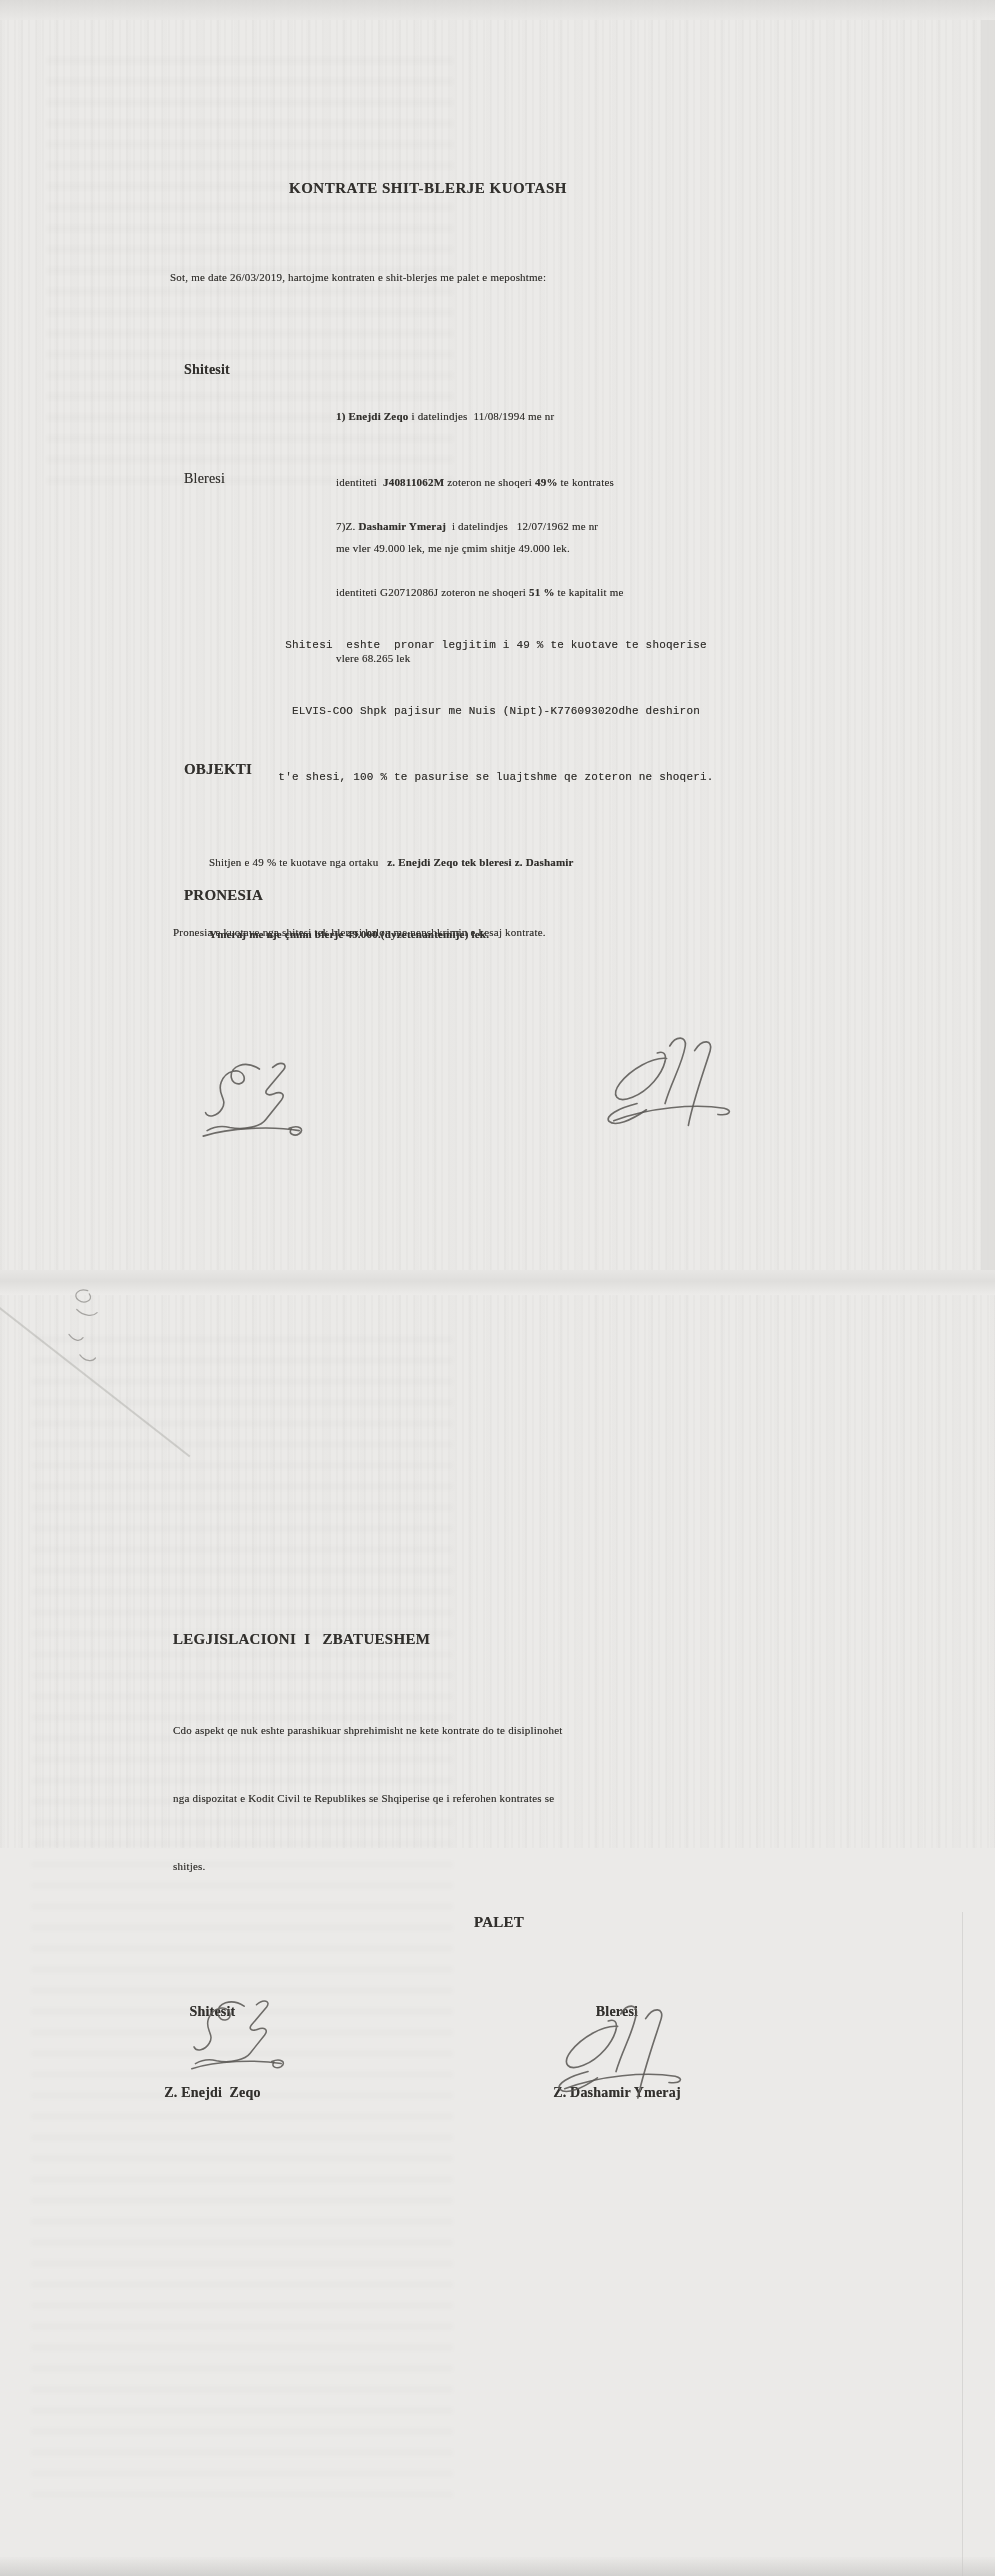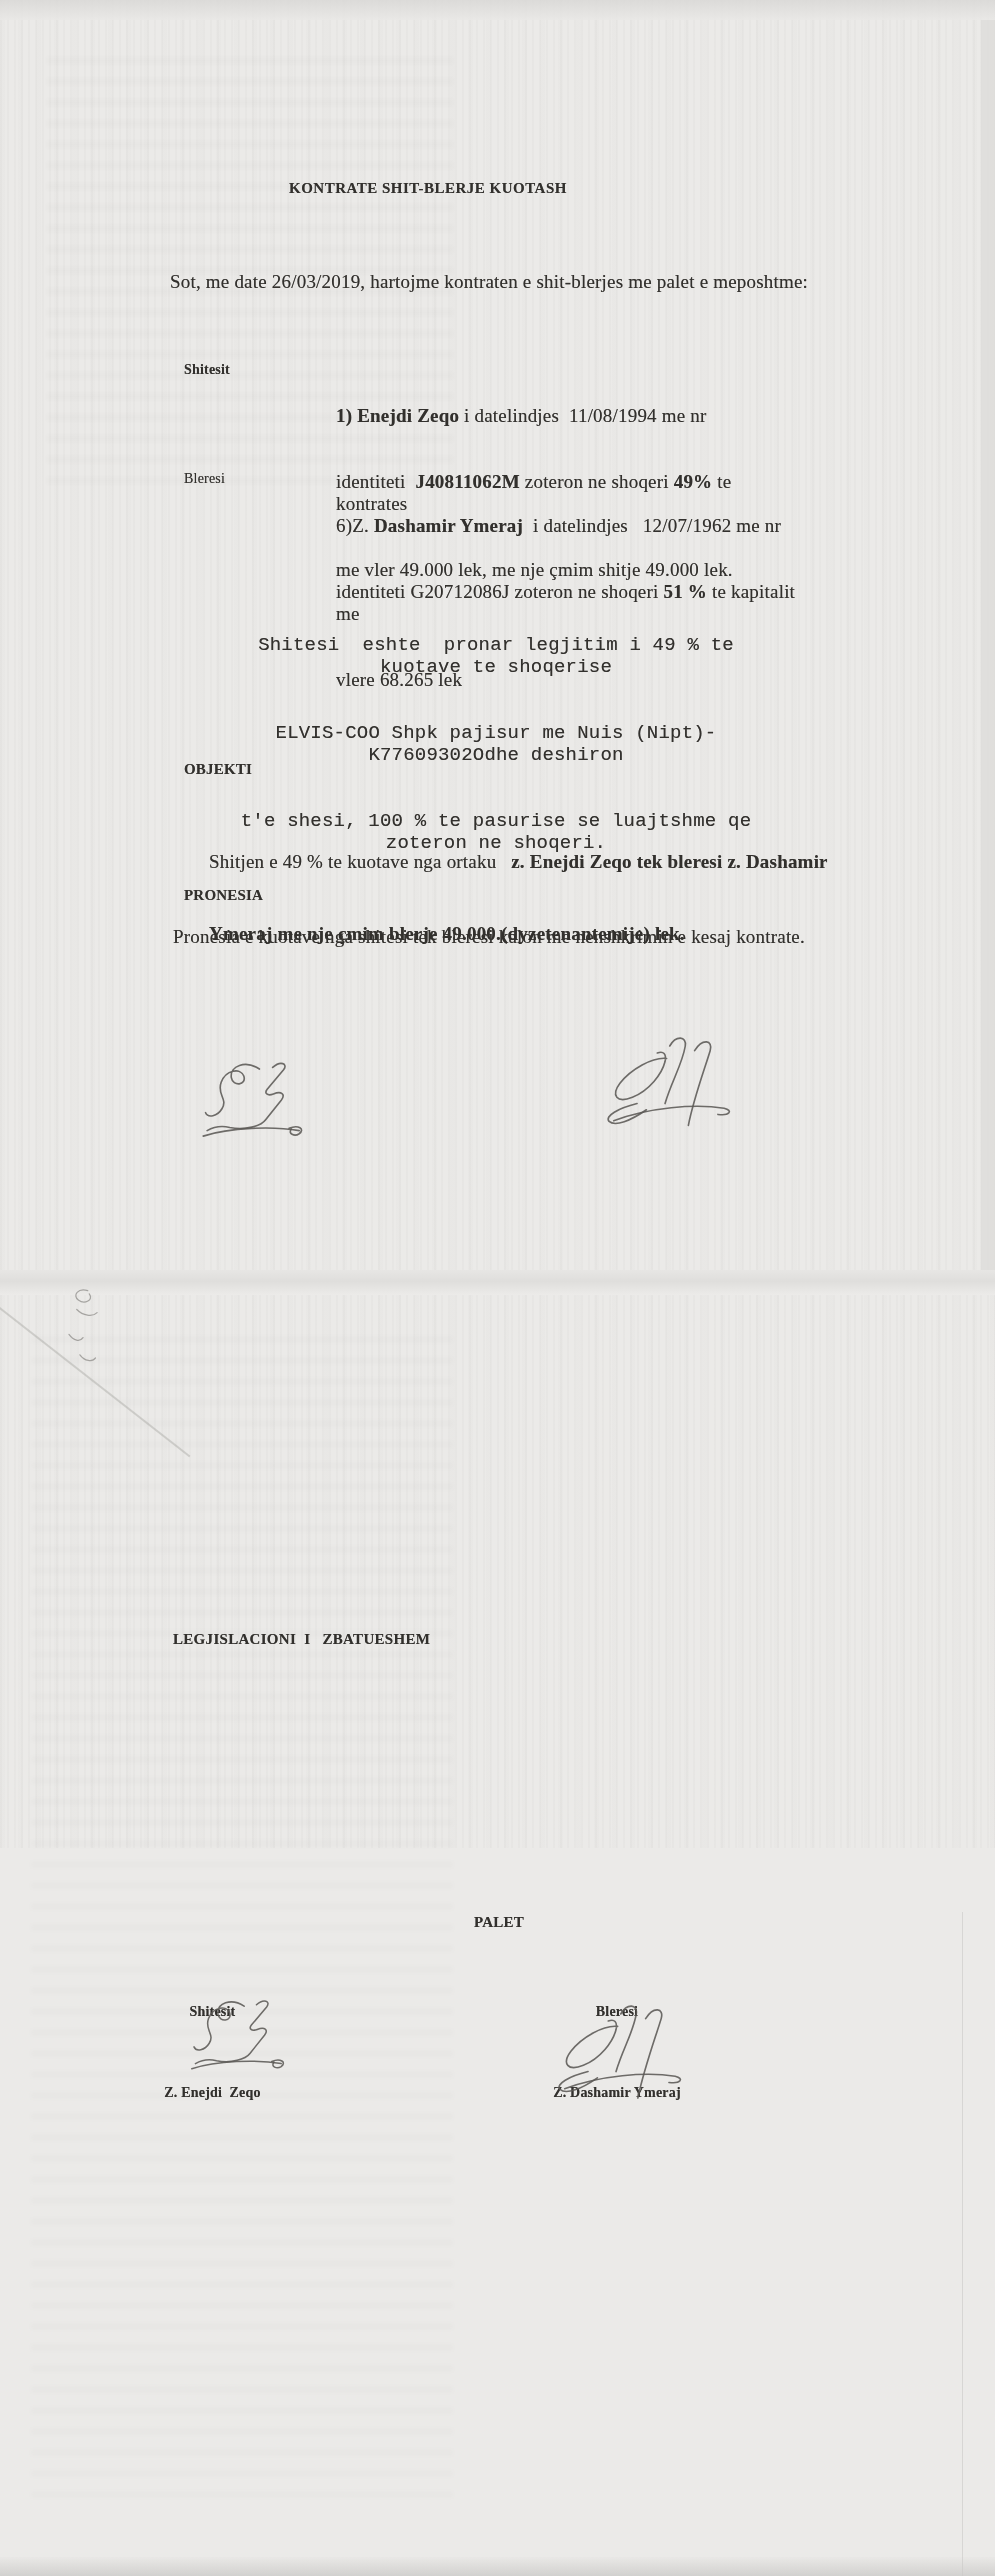--- a/index.html
+++ b/index.html
@@ -19,21 +19,21 @@
   }
   
   .ghost{position:absolute;pointer-events:none;opacity:.5;filter:blur(1.6px);
     background:repeating-linear-gradient(0deg, rgba(130,128,124,0.07) 0 7px, rgba(255,255,255,0) 7px 21px);}
   .band{position:absolute;left:0;width:995px;pointer-events:none;}
   .txt{position:absolute;white-space:pre-wrap;letter-spacing:0.2px;
        text-shadow:0 0 0.4px rgba(60,58,55,.55);}
   .b{font-weight:bold;}
   .ln{line-height:22px;}
   .heading{font-weight:bold;font-size:15px;}
-  .body17{font-size:19px;}
+  .body17{font-size:11px;}
   .center{text-align:center;}
   svg.sig{position:absolute;overflow:visible;}
   svg.sig path{fill:none;stroke:#5b5955;stroke-width:2.1;stroke-linecap:round;stroke-linejoin:round;opacity:.88;}
   svg.scrib path{fill:none;stroke:#706e6a;stroke-width:1.6;stroke-linecap:round;opacity:.55;}
   .edge{position:absolute;pointer-events:none;}
 </style>
 </head>
 <body>
 
 <div class="canvas">
@@ -53,21 +53,21 @@
 
   <div class="txt b" style="left:184px;top:362px;font-size:14px;">Shitesit</div>
   <div class="txt body17 ln" style="left:336px;top:361px;width:453px;">
     <div><span class="b">1) Enejdi Zeqo</span><span> i datelindjes  11/08/1994 me nr</span></div>
     <div><span>identiteti  </span><span class="b">J40811062M</span><span> zoteron ne shoqeri </span><span class="b">49%</span><span> te kontrates</span></div>
     <div><span>me vler 49.000 lek, me nje çmim shitje 49.000 lek.</span></div>
   </div>
 
   <div class="txt" style="left:184px;top:471px;font-size:14px;">Bleresi</div>
   <div class="txt body17 ln" style="left:336px;top:471px;width:468px;">
-    <div><span>6)Z. </span><span class="b">Dashamir Ymeraj</span><span>  i datelindjes   12/07/1962 me nr</span></div>
+    <div><span>7)Z. </span><span class="b">Dashamir Ymeraj</span><span>  i datelindjes   12/07/1962 me nr</span></div>
     <div><span>identiteti G20712086J zoteron ne shoqeri </span><span class="b">51 %</span><span> te kapitalit me</span></div>
     <div><span>vlere 68.265 lek</span></div>
   </div>
 
   <div class="txt body17 ln center" style="left:219px;top:590px;width:554px;font-family:Liberation Mono, monospace;">
     <div>Shitesi  eshte  pronar legjitim i 49 % te kuotave te shoqerise</div>
     <div>ELVIS-COO Shpk pajisur me Nuis (Nipt)-K77609302Odhe deshiron</div>
     <div>t'e shesi, 100 % te pasurise se luajtshme qe zoteron ne shoqeri.</div>
   </div>
 
@@ -92,20 +92,25 @@
     <path d="M128 24 C138 8 152 10 148 24 C140 50 126 88 120 120"></path>
     <path d="M66 100 C46 114 26 122 18 115 C12 108 30 98 54 92"></path>
     <path d="M24 114 C70 97 128 92 166 98 C178 101 173 108 158 106"></path>
   </svg>
 
   <svg class="scrib" style="position:absolute;left:61px;top:1286px;" width="55" height="86" viewBox="0 0 70 110">
     <path d="M34 6 C22 2 14 12 22 18 C30 24 42 18 36 10 M20 30 C28 38 40 40 46 34 M10 62 C16 70 24 72 28 66 M24 88 C30 96 40 98 44 92"></path>
   </svg>
 
   <div class="txt heading" style="left:173px;top:1631px;letter-spacing:0.3px;">LEGJISLACIONI  I   ZBATUESHEM</div>
+  <div class="txt body17" style="left:173px;top:1674px;width:679px;line-height:22.6px;">
+    <div>Cdo aspekt qe nuk eshte parashikuar shprehimisht ne kete kontrate do te disiplinohet</div>
+    <div>nga dispozitat e Kodit Civil te Republikes se Shqiperise qe i referohen kontrates se</div>
+    <div>shitjes.</div>
+  </div>
 
   <div class="txt heading" style="left:474px;top:1914px;">PALET</div>
 
   <div class="txt center" style="left:111px;top:1944px;width:203px;font-size:14px;font-weight:bold;line-height:27px;">
     <div>Shitesit</div>
     <div>Z. Enejdi  Zeqo</div>
   </div>
   <div class="txt center" style="left:500px;top:1944px;width:234px;font-size:14px;font-weight:bold;line-height:27px;">
     <div>Bleresi</div>
     <div>Z. Dashamir Ymeraj</div>

